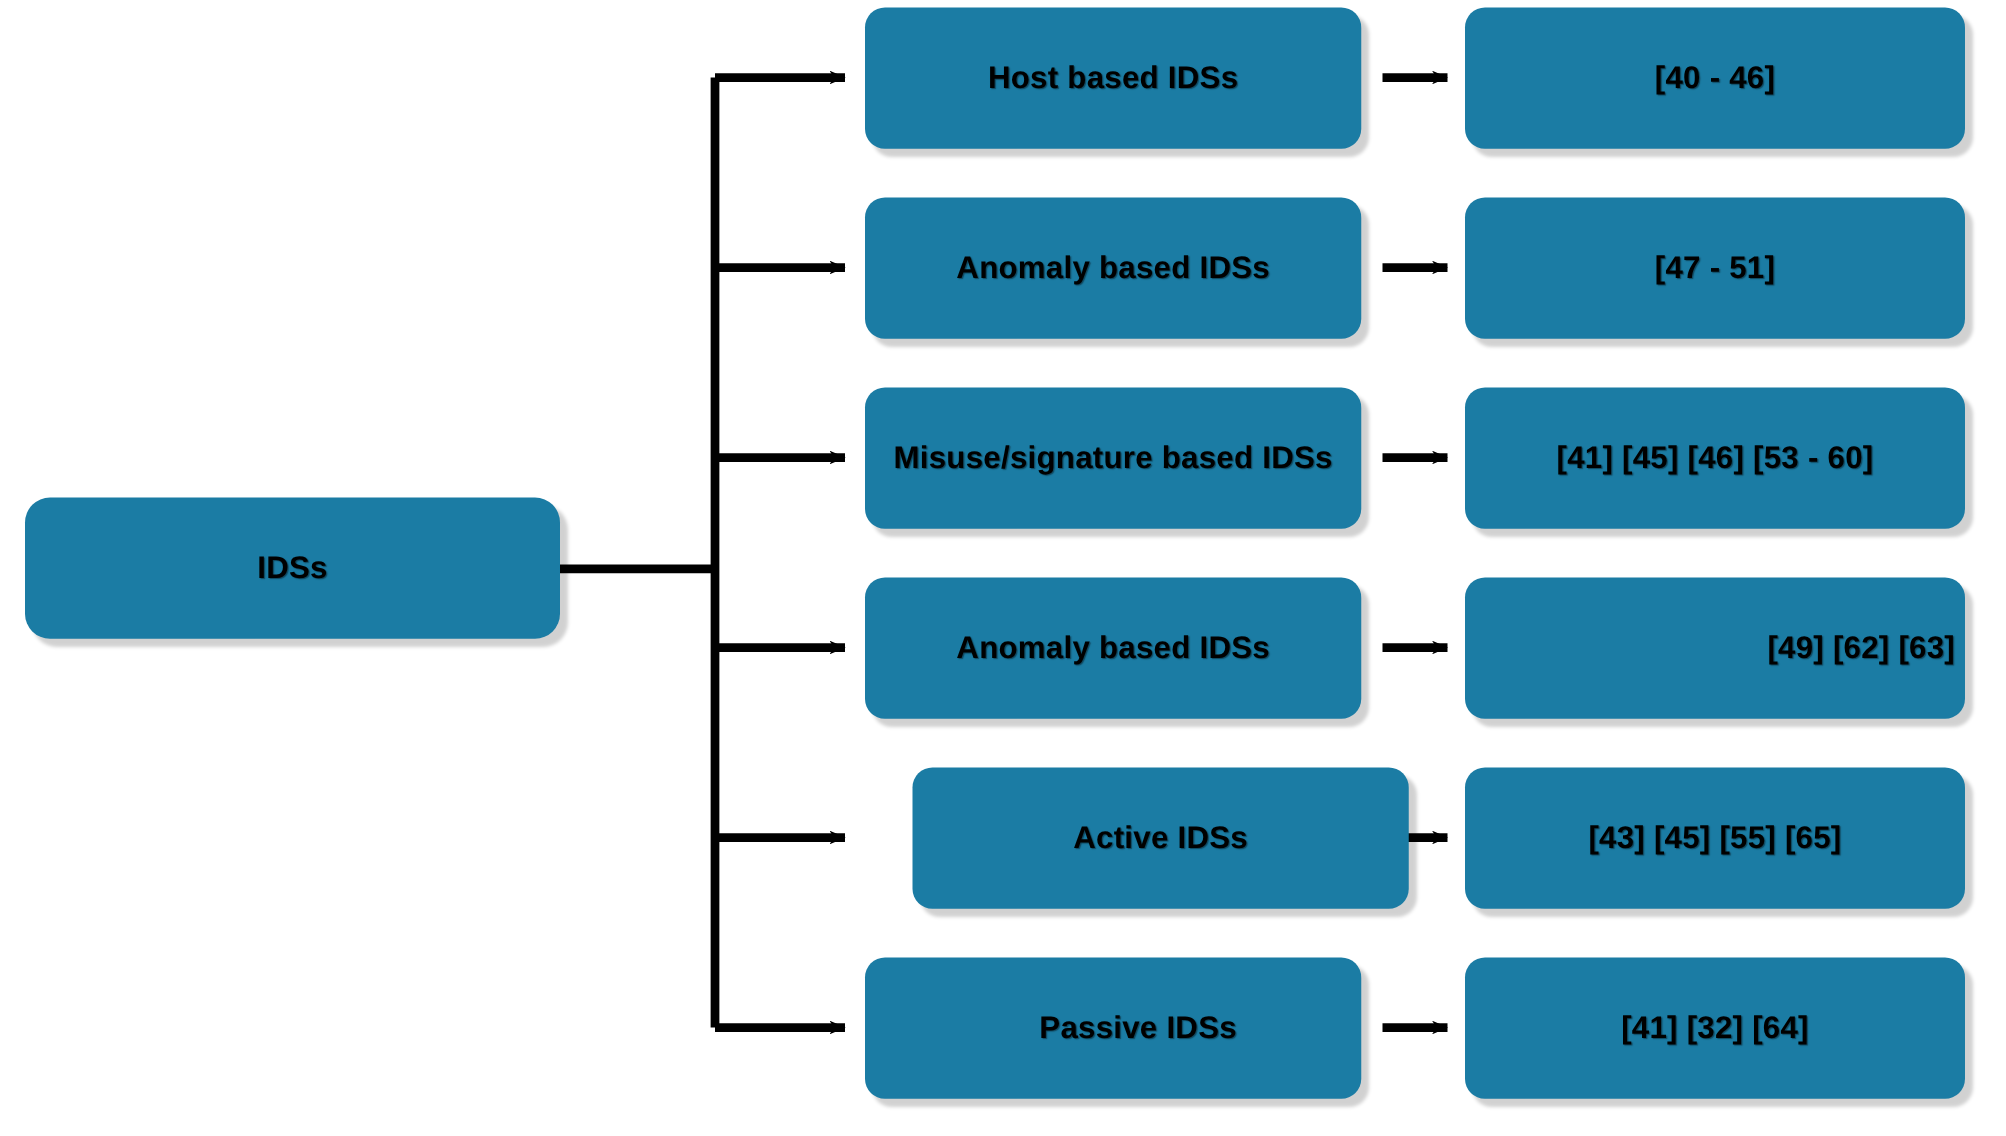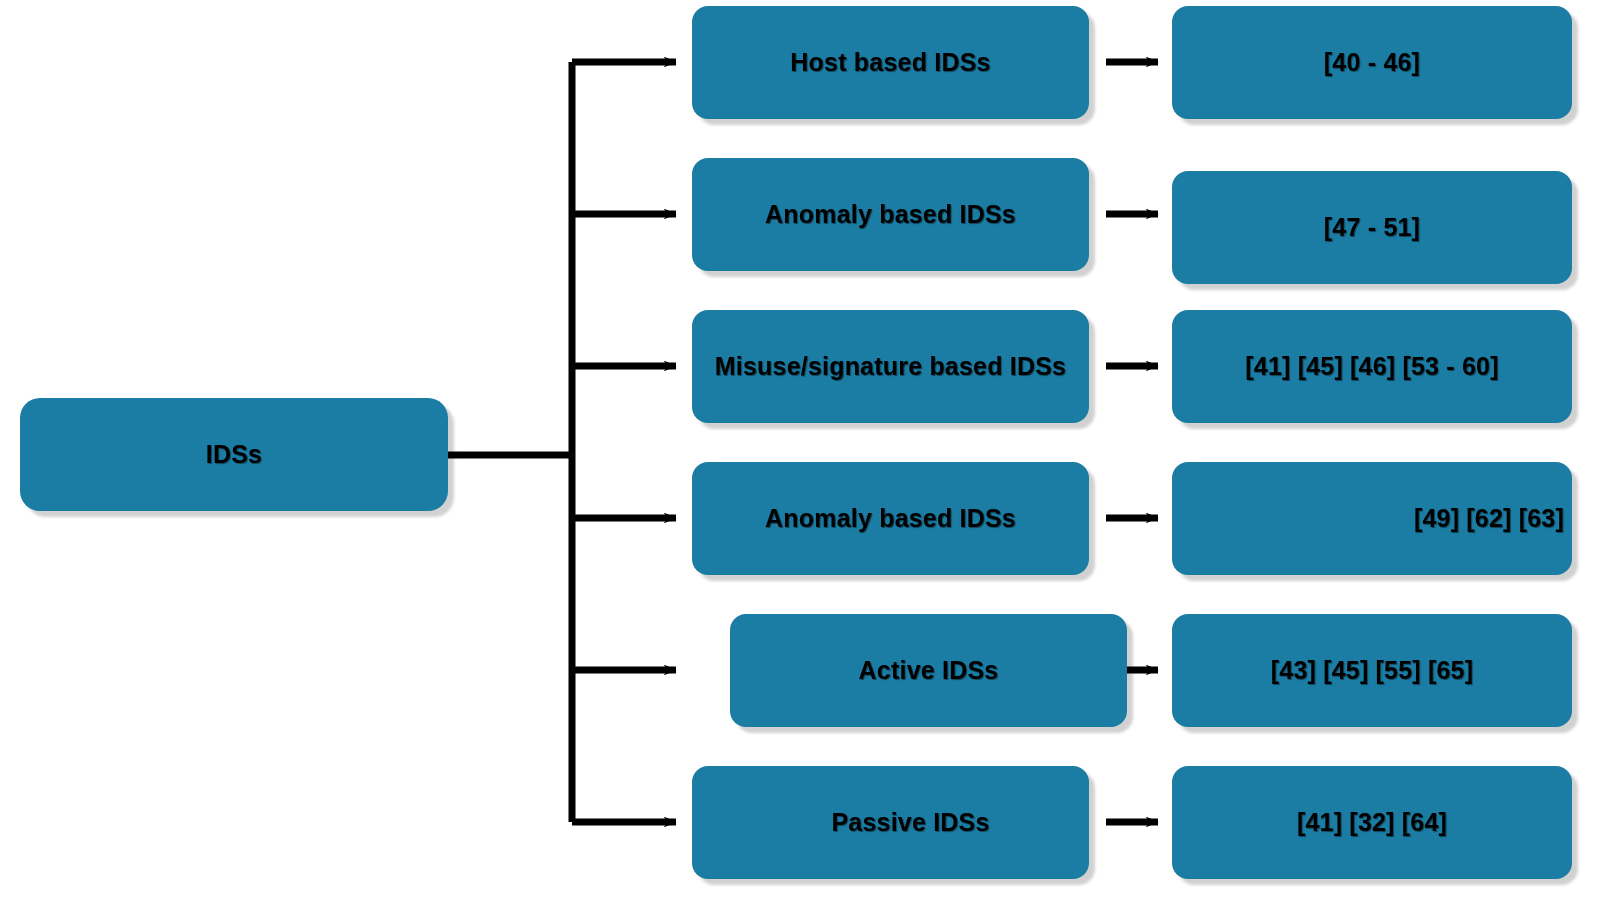--- a/index.html
+++ b/index.html
@@ -114,21 +114,21 @@
   <div class="node-box cat-box" style="top:614px;margin-left:38px;">
     <span class="node-label">Active IDSs</span>
   </div>
   <div class="node-box cat-box" style="top:766px;padding-left:40px;">
     <span class="node-label">Passive IDSs</span>
   </div>
 
   <div class="node-box ref-box" style="top:6px;">
     <span class="node-label">[40 - 46]</span>
   </div>
-  <div class="node-box ref-box" style="top:158px;margin-top:13px;">
+  <div class="node-box ref-box" style="top:158px;">
     <span class="node-label">[47 - 51]</span>
   </div>
   <div class="node-box ref-box" style="top:310px;">
     <span class="node-label">[41] [45] [46] [53 - 60]</span>
   </div>
   <div class="node-box ref-box" style="top:462px;justify-content:flex-end;">
     <span class="node-label">[49] [62] [63]</span>
   </div>
   <div class="node-box ref-box" style="top:614px;">
     <span class="node-label">[43] [45] [55] [65]</span>

